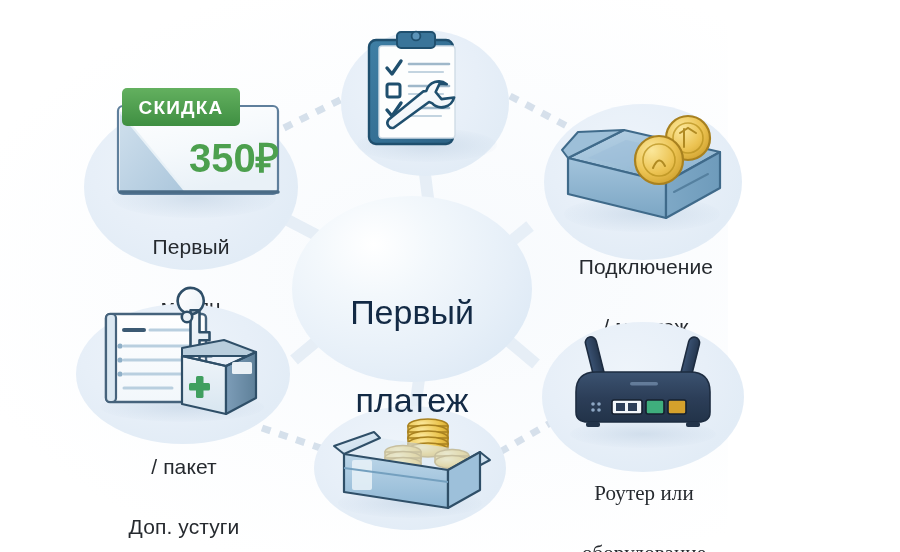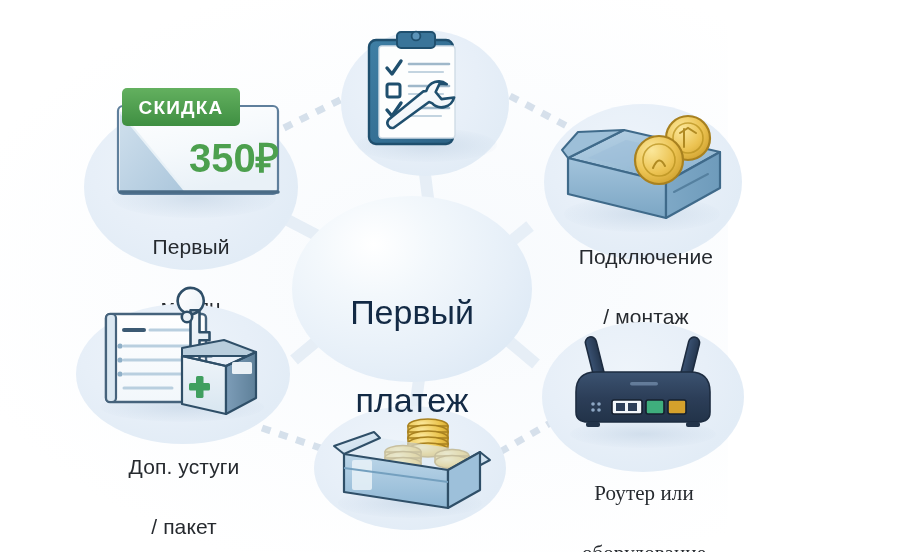--- a/index.html
+++ b/index.html
@@ -202,21 +202,21 @@
       <line x1="116" y1="76" x2="150" y2="58" stroke="#55809f" stroke-width="2" stroke-linecap="round"></line>
 
       <ellipse cx="130" cy="22" rx="22" ry="22" fill="url(#coinG)" stroke="#a8811f" stroke-width="2.2"></ellipse>
       <ellipse cx="130" cy="22" rx="15" ry="15" fill="none" stroke="#b8911f" stroke-width="1.6" opacity=".75"></ellipse>
       <path d="M126 13 l0 18 M122 17 l8 -5 l8 5" stroke="#b08a22" stroke-width="2" fill="none" stroke-linecap="round"></path>
       <ellipse cx="101" cy="44" rx="24" ry="24" fill="url(#coinG)" stroke="#a8811f" stroke-width="2.2"></ellipse>
       <ellipse cx="101" cy="44" rx="16" ry="16" fill="none" stroke="#b8911f" stroke-width="1.6" opacity=".75"></ellipse>
       <path d="M95 52 q6 -14 12 -2" stroke="#b08a22" stroke-width="2" fill="none" stroke-linecap="round"></path>
     </svg>
 
-    <div class="label" style="left:-6px;top:112px;width:224px;">
+    <div class="label" style="left:-6px;top:122px;width:224px;">
       <div>Подключение</div>
       <div>/ монтаж</div>
     </div>
   </div>
 
   <div class="node" style="left:528px;top:318px;width:232px;height:212px;font-family:Liberation Serif, serif;">
     <div class="blob" style="left:14px;top:4px;width:202px;height:150px;"></div>
     <div class="shadow" style="left:42px;top:102px;width:146px;height:28px;"></div>
 
     <svg style="position:absolute;left:30px;top:8px;" width="170" height="126" viewBox="0 0 170 126">
@@ -385,22 +385,22 @@
 
       <g fill="#3f9f5f">
         <rect x="96" y="76" width="7.5" height="22" rx="1.6"></rect>
         <rect x="89" y="83" width="21" height="7.5" rx="1.6"></rect>
       </g>
 
       <rect x="132" y="62" width="20" height="12" rx="1.6" fill="#f4f9fc" opacity=".92"></rect>
     </svg>
 
     <div class="label" style="left:0;top:128px;width:236px;">
+      <div>/ пакет</div>
       <div>Доп. устуги</div>
-      <div>/ пакет</div>
     </div>
   </div>
 
   <div class="node" style="left:292px;top:196px;width:240px;height:186px;">
     <div class="center-blob" style="left:0;top:0;width:240px;height:186px;"></div>
     <div class="center-text" style="left:0;top:50px;">
       <div>Первый</div>
       <div>платеж</div>
     </div>
   </div>

